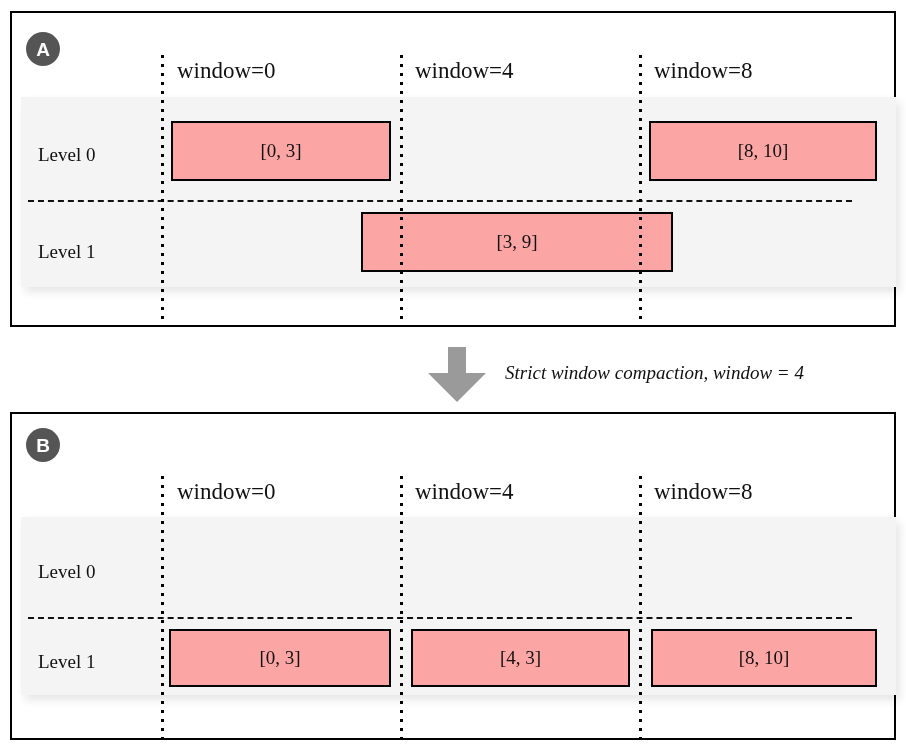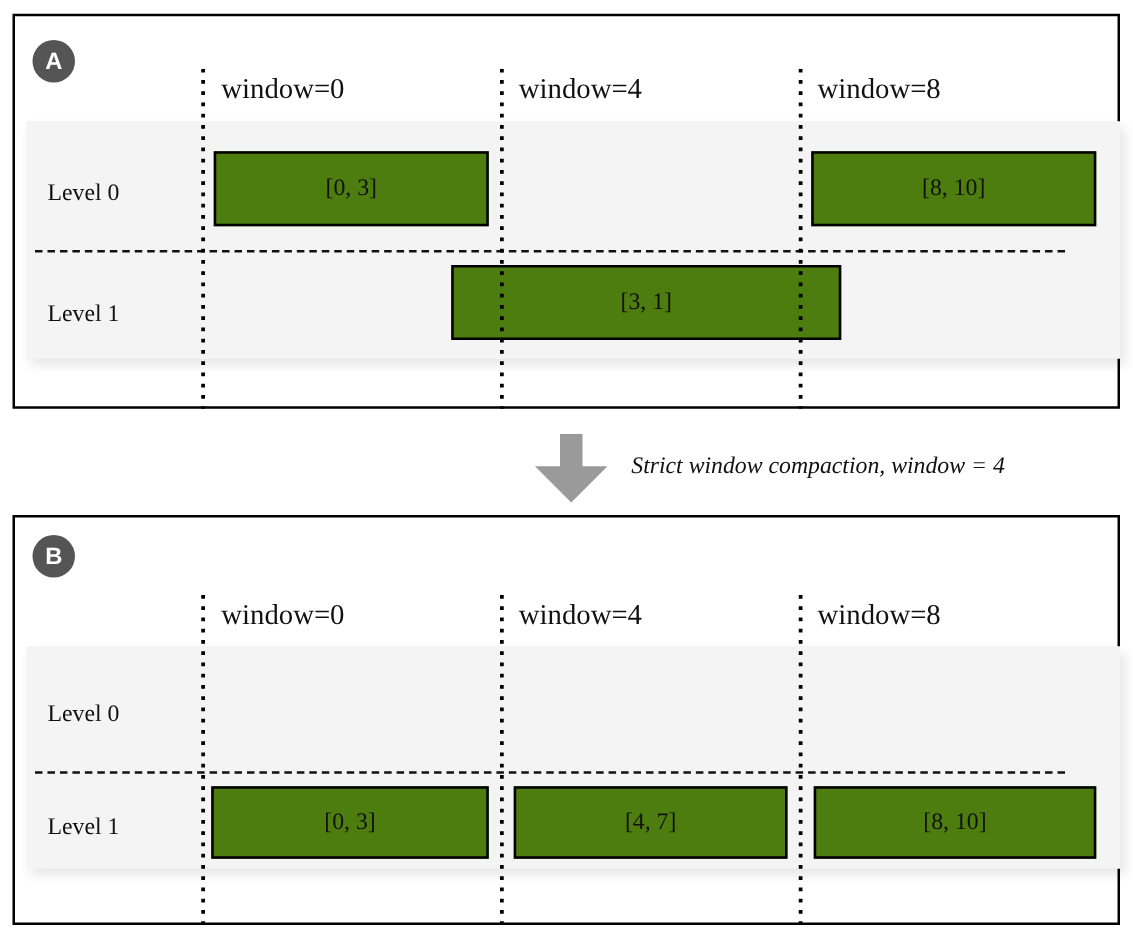--- a/index.html
+++ b/index.html
@@ -84,21 +84,21 @@
     position: absolute;
     height: 0;
     border-top: 2.5px dashed #111111;
   }
 
   
   .ibox {
     position: absolute;
     box-sizing: border-box;
     border: 2.5px solid #000000;
-    background: #4d7c0f;
+    background: #fca5a5;
     display: flex;
     align-items: center;
     justify-content: center;
     font-size: 19px;
     color: #111111;
   }
 
   
   #arrow-block {
     position: absolute;
@@ -132,21 +132,21 @@
   <div class="win-label" style="left:642px; top:45px; width:235px;">window=8</div>
 
   <div class="row-label" style="left:26px; top:131px;">Level 0</div>
   <div class="row-label" style="left:26px; top:228px;">Level 1</div>
 
   <div class="hline" style="left:16px; top:187px; width:824px;"></div>
 
   <div class="ibox" style="left:159px; top:108px; width:220px; height:60px;">[0, 3]</div>
   <div class="ibox" style="left:637px; top:108px; width:228px; height:60px;">[8, 10]</div>
 
-  <div class="ibox" style="left:349px; top:199px; width:312px; height:60px;">[3, 1]</div>
+  <div class="ibox" style="left:349px; top:199px; width:312px; height:60px;">[3, 9]</div>
 
   <div class="vline" style="left:149px; top:42px;  height:272px;"></div>
   <div class="vline" style="left:388px; top:42px;  height:272px;"></div>
   <div class="vline" style="left:627px; top:42px;  height:272px;"></div>
 </div>
 
 <div id="arrow-block">
   <svg width="62" height="56" viewBox="0 0 62 56">
     <polygon points="22,0 40,0 40,26 60,26 31,55 2,26 22,26" fill="#9a9a9a"></polygon>
   </svg>
@@ -162,19 +162,19 @@
   <div class="win-label" style="left:165px; top:65px; width:235px;">window=0</div>
   <div class="win-label" style="left:403px; top:65px; width:235px;">window=4</div>
   <div class="win-label" style="left:642px; top:65px; width:235px;">window=8</div>
 
   <div class="row-label" style="left:26px; top:147px;">Level 0</div>
   <div class="row-label" style="left:26px; top:237px;">Level 1</div>
 
   <div class="hline" style="left:16px; top:203px; width:824px;"></div>
 
   <div class="ibox" style="left:157px; top:215px; width:222px; height:58px;">[0, 3]</div>
-  <div class="ibox" style="left:399px; top:215px; width:219px; height:58px;">[4, 7]</div>
+  <div class="ibox" style="left:399px; top:215px; width:219px; height:58px;">[4, 3]</div>
   <div class="ibox" style="left:639px; top:215px; width:226px; height:58px;">[8, 10]</div>
 
   <div class="vline" style="left:149px; top:62px;  height:264px;"></div>
   <div class="vline" style="left:388px; top:62px;  height:264px;"></div>
   <div class="vline" style="left:627px; top:62px;  height:264px;"></div>
 </div>
 
 </body></html>

